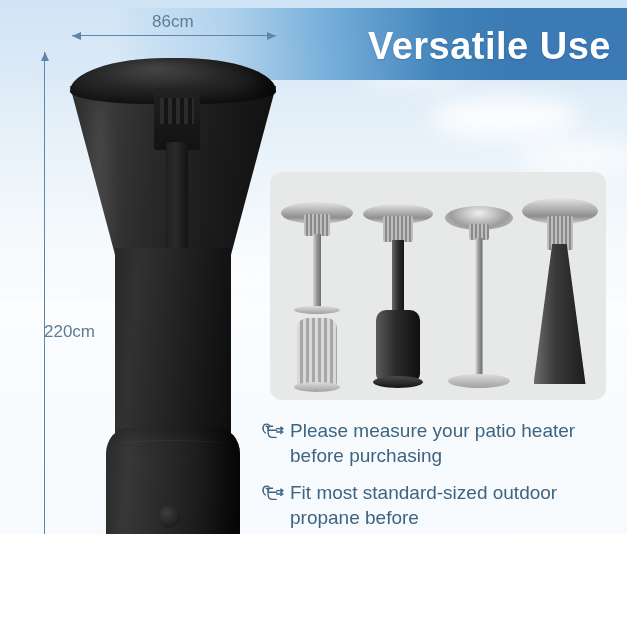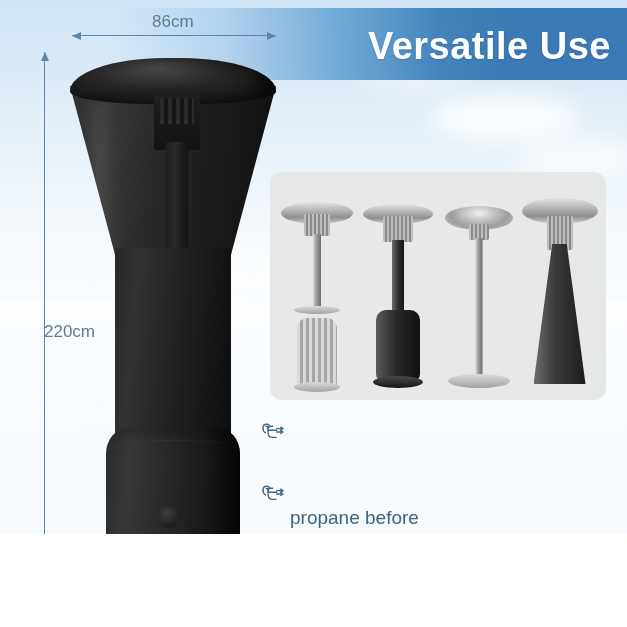--- a/index.html
+++ b/index.html
@@ -290,36 +290,40 @@
         <path d="M8.1 11.3h8.6"></path>
         <path d="M16.7 9.6h4.6"></path>
         <path d="M16.7 13h4.6"></path>
         <path d="M8.1 13.4c0 3 1.9 5 4.6 5h3.4"></path>
         <path d="M8.1 9.5c0-1.2 1-2.2 2.2-2.2h2.3"></path>
         <path d="M20.8 8.2l2.2 1.4-2.2 1.4"></path>
         <path d="M20.8 11.6l2.2 1.4-2.2 1.4"></path>
         <path d="M3 9.5c0 2 .9 3.6 2.3 4.4"></path>
       </svg>
     </span>
+    <span class="bullet-text">
+      <span>Please measure your patio heater</span><br>
+      <span>before purchasing</span>
+    </span>
   </div>
 
   <div class="bullet b2">
     <span class="hand-icon">
       <svg viewBox="0 0 26 24" width="26" height="24" fill="none" stroke="#3f6480" stroke-width="1.4" stroke-linecap="round" stroke-linejoin="round">
         <path d="M3 9.5c0-2.6 1.6-4.4 3.7-4.4 1.2 0 2 .5 2.5 1.1"></path>
         <path d="M6.2 7.2c1.1 0 1.9.9 1.9 2.1v3.1"></path>
         <path d="M8.1 11.3h8.6"></path>
         <path d="M16.7 9.6h4.6"></path>
         <path d="M16.7 13h4.6"></path>
         <path d="M8.1 13.4c0 3 1.9 5 4.6 5h3.4"></path>
         <path d="M8.1 9.5c0-1.2 1-2.2 2.2-2.2h2.3"></path>
         <path d="M20.8 8.2l2.2 1.4-2.2 1.4"></path>
         <path d="M20.8 11.6l2.2 1.4-2.2 1.4"></path>
         <path d="M3 9.5c0 2 .9 3.6 2.3 4.4"></path>
       </svg>
     </span>
     <span class="bullet-text">
-      <br>
+      <span>Fit most standard-sized outdoor</span><br>
       <span>propane before</span>
     </span>
   </div>
 
 </div>
 
 </body></html>

